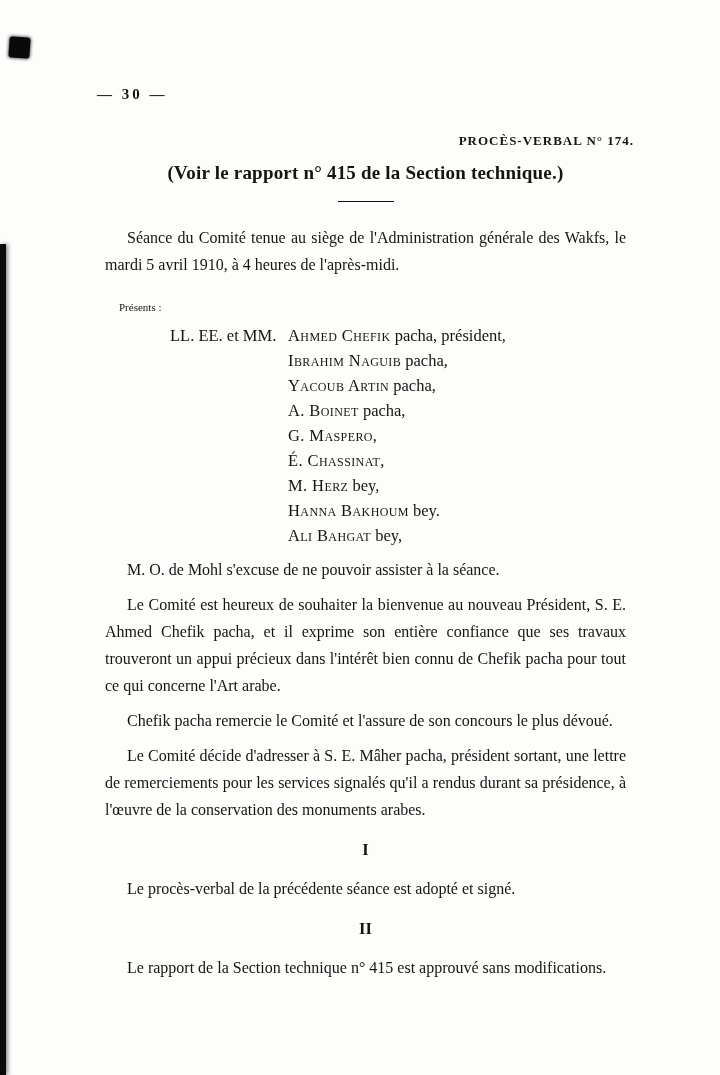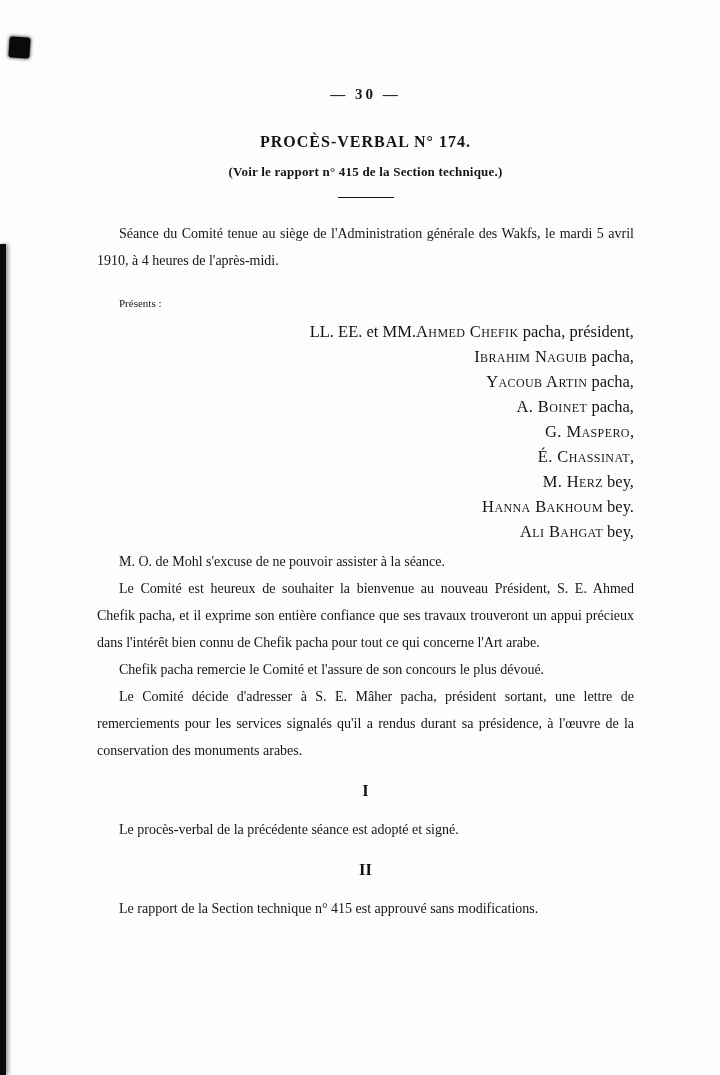--- a/index.html
+++ b/index.html
@@ -21,55 +21,55 @@
     box-shadow:0 0 3px 1px rgba(0,0,0,.55);
   }
   .artifact.left-strip{
     left:0;top:244px;bottom:0;width:6px;
     box-shadow:2px 0 4px rgba(0,0,0,.45);
   }
   .content{
     position:absolute;left:97px;top:86px;width:537px;
   }
   .page-number{
-    text-align:center;
+    text-align:left;
     font-size:15px;font-weight:bold;letter-spacing:3px;
   }
   .doc-title{
     margin:30px 0 0 0;
-    text-align:center;
-    font-size:16px;font-weight:bold;letter-spacing:1px;
+    text-align:right;
+    font-size:13px;font-weight:bold;letter-spacing:1px;
   }
   .doc-subtitle{
     margin-top:13px;
     text-align:center;
-    font-size:13px;font-weight:bold;letter-spacing:.2px;
+    font-size:19px;font-weight:bold;letter-spacing:.2px;
   }
   .rule{
     width:56px;height:0;
     border-top:1.6px solid #111;
     margin:17px auto 0 auto;
   }
   .para{
-    margin:0;
-    font-size:14px;line-height:27px;
+    margin:8px;
+    font-size:16px;line-height:27px;
     text-align:justify;
     text-indent:22px;
   }
   .para.first-block{margin-top:22px;}
   .presents{
     margin:16px 0 2px 0;
     font-size:11px;line-height:27px;
     text-indent:22px;
   }
   .attendees{
     margin:2px 0 4px 73px;
     font-size:16.5px;line-height:25px;
   }
-  .attendee-line{padding-left:118px;text-align:right;}
+  .attendee-line{padding-left:118px;}
   .attendee-line.first{padding-left:0;}
   .att-prefix{display:inline-block;width:118px;}
   .sc{font-variant:small-caps;letter-spacing:.4px;}
   .section{margin-top:0;}
   .section-heading{
     text-align:center;
     font-size:16.5px;font-weight:bold;
     margin:17px 0 15px 0;
   }
 </style>

